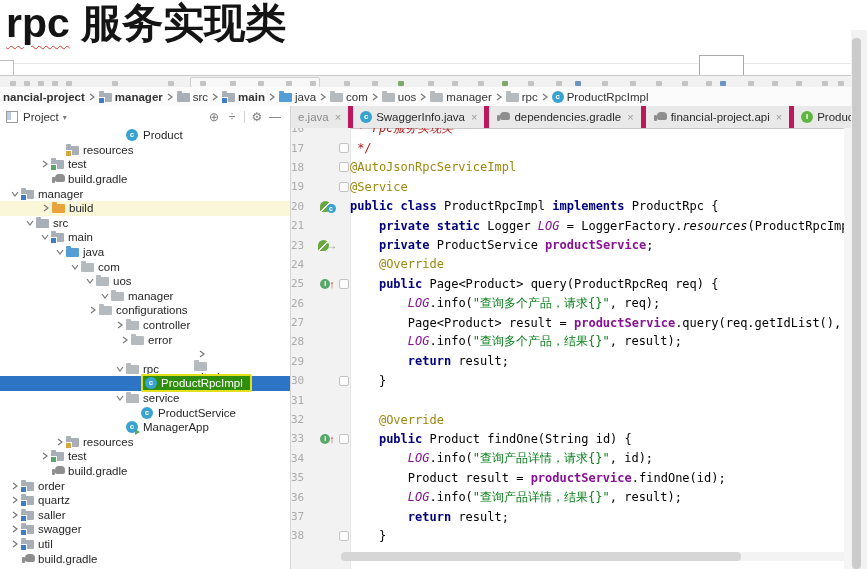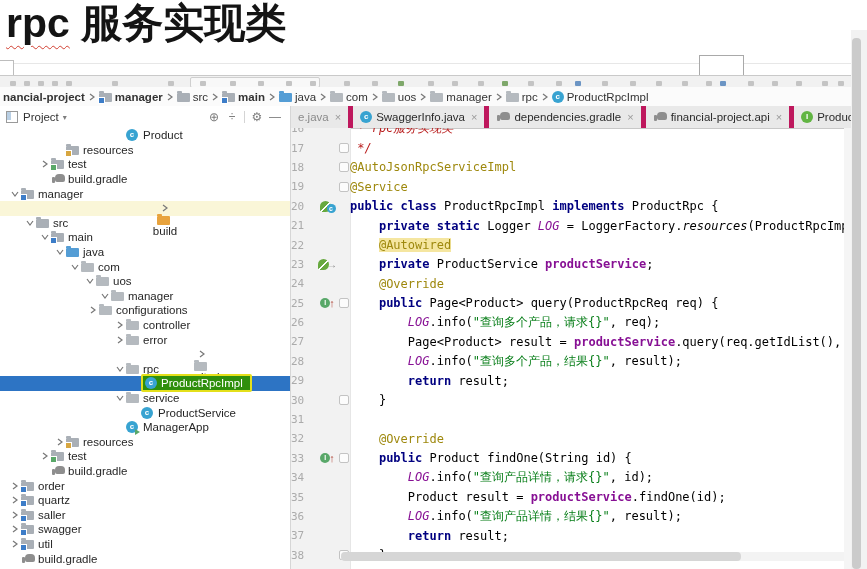--- a/index.html
+++ b/index.html
@@ -319,21 +319,21 @@
                 <polyline points="2,1 6,4 2,7" fill="none" stroke="#787878" stroke-width="1.2"></polyline>
               </svg>
             </span>
             <span class="ticon">
               <span class="fi">
                 <i class="bdg b-blue"></i>
               </span>
             </span>
             <span class="tlabel">manager</span>
           </div>
-          <div class="trow hl" style="padding-left: 39px; flex-direction: column;">
+          <div class="trow hl" style="padding-left: 39px;">
             <span class="tchev ">
               <svg width="8" height="8" viewBox="0 0 8 8">
                 <polyline points="2,1 6,4 2,7" fill="none" stroke="#787878" stroke-width="1.2"></polyline>
               </svg>
             </span>
             <span class="ticon">
               <span class="fi f-build"></span>
             </span>
             <span class="tlabel">build</span>
           </div>
@@ -420,21 +420,21 @@
             <span class="tchev ">
               <svg width="8" height="8" viewBox="0 0 8 8">
                 <polyline points="2,1 6,4 2,7" fill="none" stroke="#787878" stroke-width="1.2"></polyline>
               </svg>
             </span>
             <span class="ticon">
               <span class="fi f-pkg"></span>
             </span>
             <span class="tlabel">controller</span>
           </div>
-          <div class="trow" style="padding-left: 113px;">
+          <div class="trow" style="padding-left: 90px; margin-left: 28px;">
             <span class="tchev ">
               <svg width="8" height="8" viewBox="0 0 8 8">
                 <polyline points="2,1 6,4 2,7" fill="none" stroke="#787878" stroke-width="1.2"></polyline>
               </svg>
             </span>
             <span class="ticon">
               <span class="fi f-pkg"></span>
             </span>
             <span class="tlabel">error</span>
           </div>
@@ -663,26 +663,20 @@
                 <span class="ci tiny">c</span>
               </span>
               <span class="fld"></span>
               <pre><span class="k">public class</span><span class="p"> ProductRpcImpl </span><span class="k">implements</span><span class="p"> ProductRpc {</span></pre>
             </div>
             <div class="cl">
               <span class="num">21</span>
               <span class="gic"></span>
               <span class="fld"></span>
               <pre><span class="p">    </span><span class="k">private static</span><span class="p"> Logger </span><span class="lf">LOG</span><span class="p"> = LoggerFactory.</span><span class="it">resources</span><span class="p">(ProductRpcImpl.</span></pre>
-            </div>
-            <div class="cl">
-              <span class="num">22</span>
-              <span class="gic"></span>
-              <span class="fld"></span>
-              <pre><span class="p">    </span><span class="ah">@Autowired</span></pre>
             </div>
             <div class="cl">
               <span class="num">23</span>
               <span class="gic">
                 <span class="leaf"></span>
                 <span class="wire">→</span>
               </span>
               <span class="fld"></span>
               <pre><span class="p">    </span><span class="k">private</span><span class="p"> ProductService </span><span class="fb">productService</span><span class="p">;</span></pre>
             </div>

